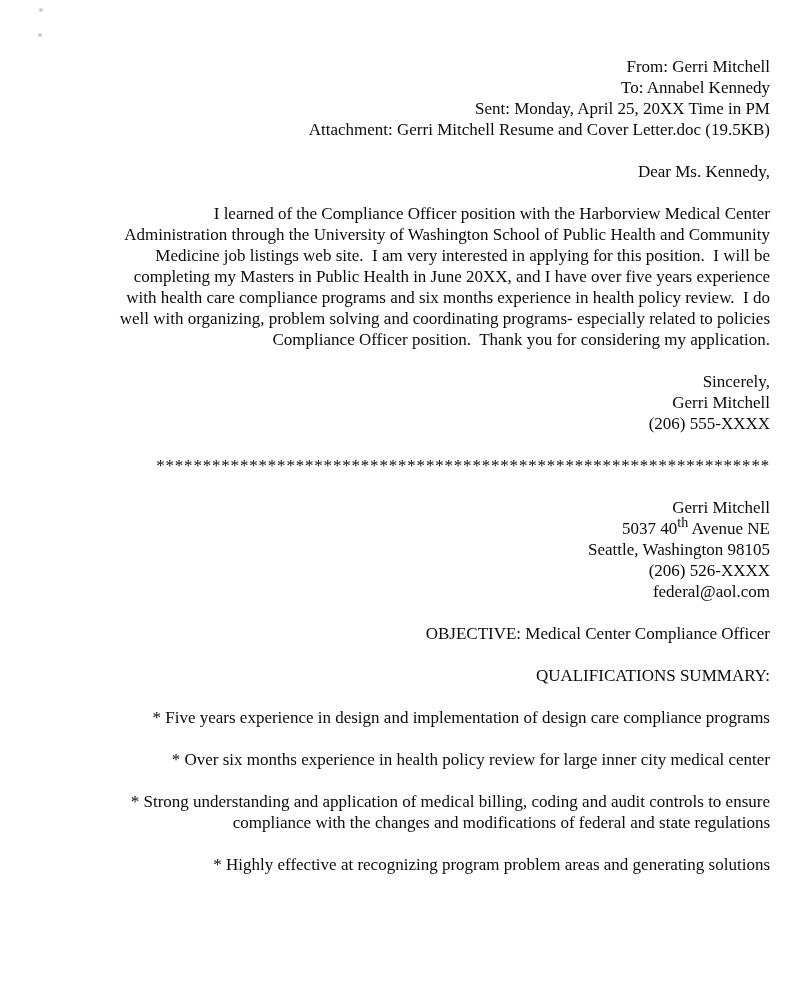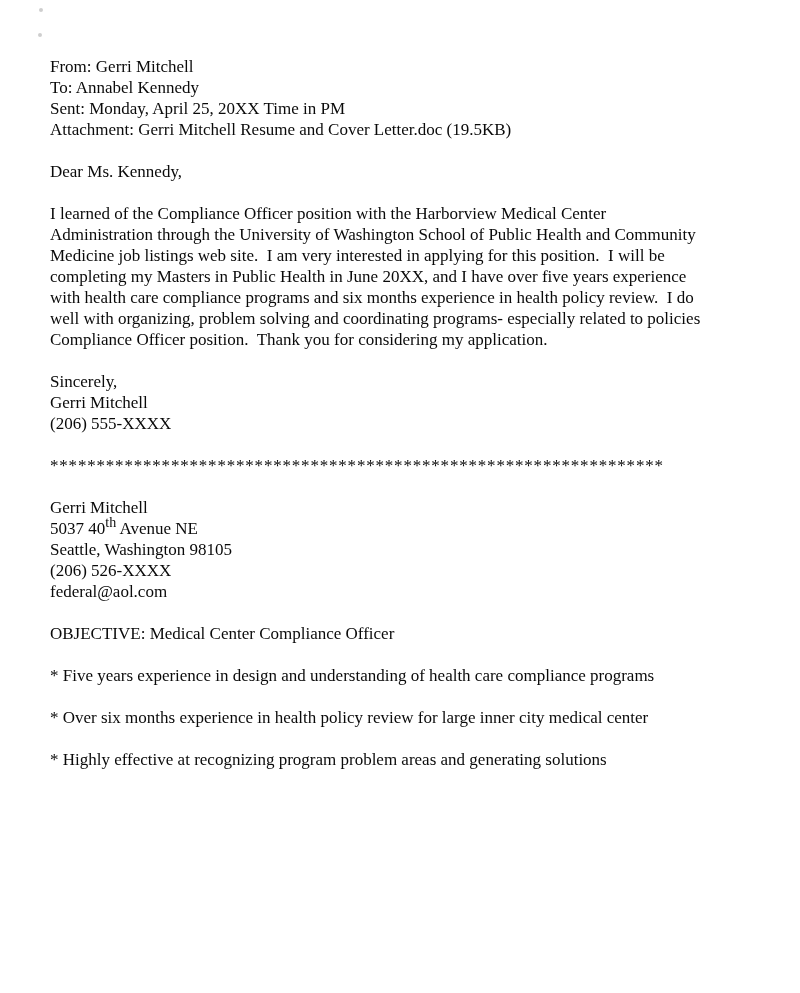--- a/index.html
+++ b/index.html
@@ -13,23 +13,24 @@
     height: 993px;
     background: #ffffff;
     overflow: hidden;
     font-family: "Liberation Serif", "DejaVu Serif", serif;
     font-size: 17px;
     line-height: 21px;
     color: #0a0a0a;
   }
   .content {
     position: absolute;
-    left: 50px;
+    left: 58px;
     top: 56px;
     width: 712px;
+    text-align: right;
   }
   .line {
     white-space: pre;      
   }
   .block {
     margin: 0 0 21px 0;    
   }
   .divider {
     letter-spacing: 0.8px;
     white-space: pre;
@@ -90,25 +91,30 @@
     <div class="block">
       <div class="line">Gerri Mitchell</div>
       <div class="line"><span>5037 40</span><sup class="ord">th</sup><span> Avenue NE</span></div>
       <div class="line">Seattle, Washington 98105</div>
       <div class="line">(206) 526-XXXX</div>
       <div class="line">federal@aol.com</div>
     </div>
 
     <div class="block">OBJECTIVE: Medical Center Compliance Officer</div>
 
+    <div class="block">QUALIFICATIONS SUMMARY:</div>
 
     <div class="block">
-      <div class="line">* Five years experience in design and understanding of health care compliance programs</div>
+      <div class="line">* Five years experience in design and implementation of design care compliance programs</div>
     </div>
     <div class="block">
       <div class="line">* Over six months experience in health policy review for large inner city medical center</div>
+    </div>
+    <div class="block">
+      <div class="line">* Strong understanding and application of medical billing, coding and audit controls to ensure</div>
+      <div class="line">compliance with the changes and modifications of federal and state regulations</div>
     </div>
     <div class="block">
       <div class="line">* Highly effective at recognizing program problem areas and generating solutions</div>
     </div>
 
   </div>
 </div>
 
 </body></html>

